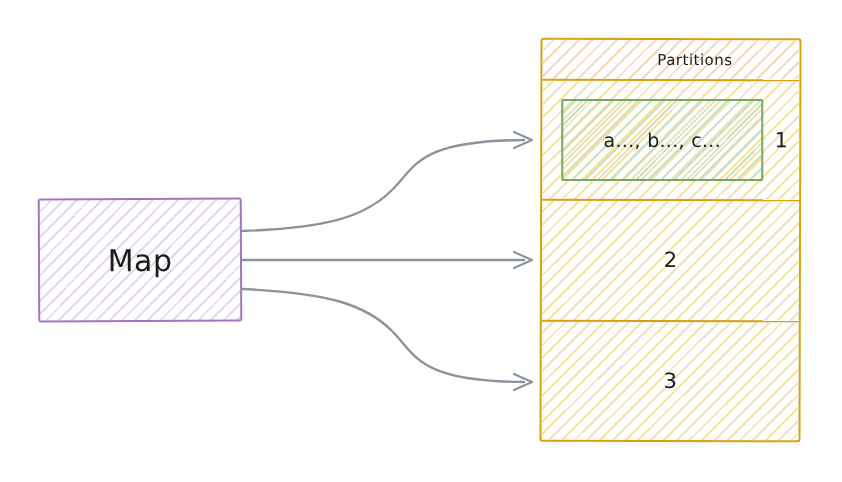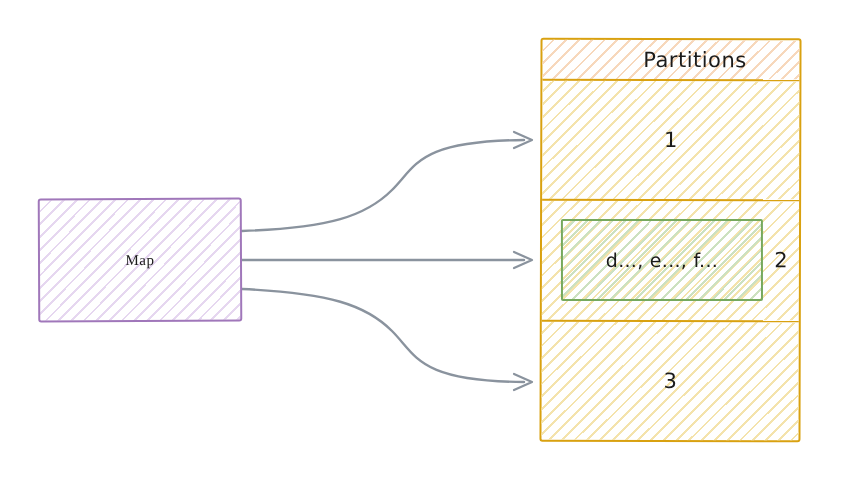--- a/index.html
+++ b/index.html
@@ -55,23 +55,22 @@
       135deg,
       transparent 0 7px,
       var(--map-hatch, #e6d7f0) 7px 9px
     );
     display: flex;
     align-items: center;
     justify-content: center;
     transform: rotate(-0.25deg);
   }
   .map-label {
-    font-size: 15px;
+    font-size: 30px;
     letter-spacing: 0.5px;
-    font-family: Liberation Serif, serif;
   }
 
   
   .partitions {
     position: absolute;
     left: 540px;
     top: 38px;
     width: 261px;
     height: 404px;
     border: 2.5px solid var(--partition-border, #d9a110);
@@ -88,21 +87,21 @@
     background-image: repeating-linear-gradient(
       135deg,
       transparent 0 7px,
       var(--header-hatch, #f7d8bc) 7px 9px
     );
     display: flex;
     align-items: center;
     justify-content: center;
   }
   .partitions-title {
-    font-size: 21px;
+    font-size: 15px;
     letter-spacing: 0.5px;
     margin-left: 48px;
   }
   .partition-row {
     flex: 1 1 0;
     display: flex;
     align-items: center;
     background-image: repeating-linear-gradient(
       135deg,
       transparent 0 7px,
@@ -164,27 +163,27 @@
     <span class="map-label">Map</span>
   </div>
 
   <div class="partitions">
 
     <div class="partitions-header">
       <span class="partitions-title">Partitions</span>
     </div>
 
     <div class="partition-row">
+      <div class="keys-box">
+        <span class="keys-label">a..., b..., c...</span>
+      </div>
       <span class="partition-number">1</span>
     </div>
 
     <div class="partition-row">
-      <div class="keys-box">
-        <span class="keys-label">d..., e..., f...</span>
-      </div>
       <span class="partition-number">2</span>
     </div>
 
     <div class="partition-row">
       <span class="partition-number">3</span>
     </div>
 
   </div>
 
 </div>

